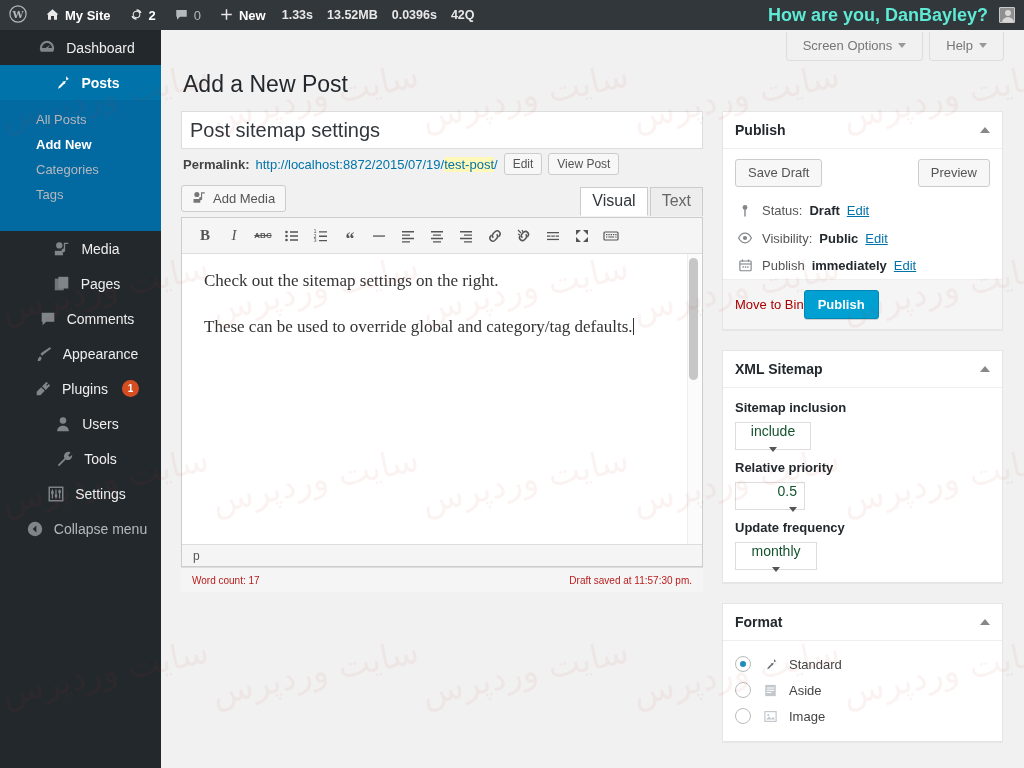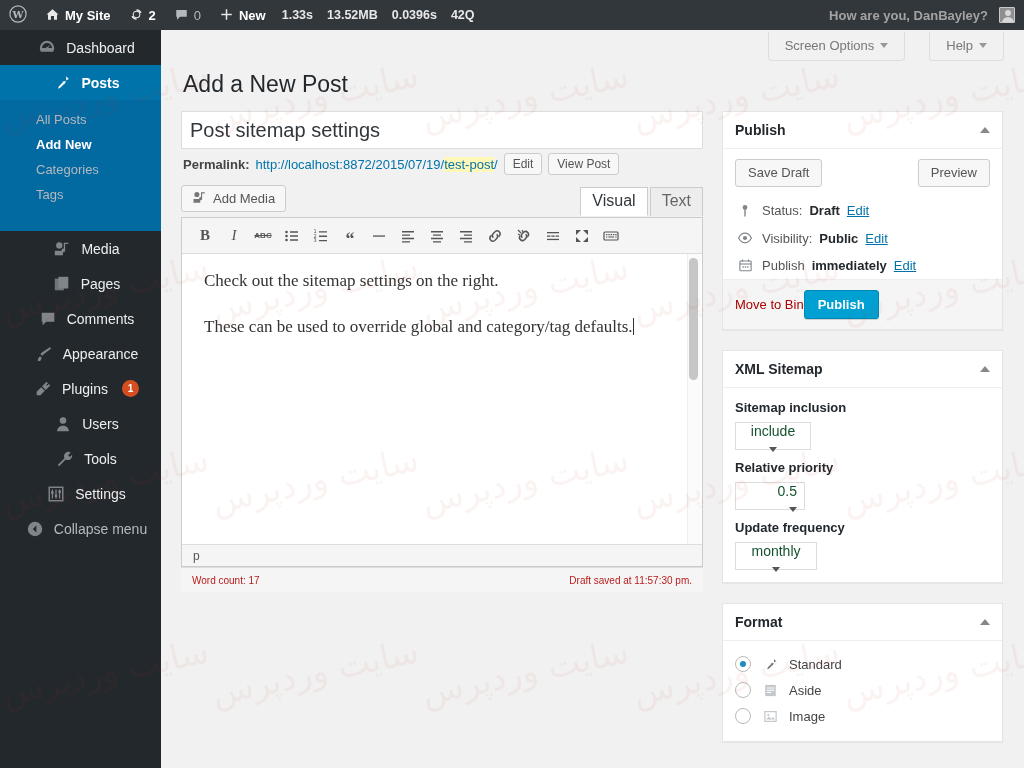--- a/index.html
+++ b/index.html
@@ -26,21 +26,21 @@
   .ab-item {
     display: flex; align-items: center;
     height: 30px; padding: 0 9px;
     color: #b4b9be; gap: 5px;
     white-space: nowrap;
   }
   .ab-item.strong { color: #fff; font-weight: 600; }
   .ab-icon { display: inline-block; line-height: 1; }
   .ab-spacer { flex: 1; }
   .ab-perf { color: #e8e8e8; font-weight: 600; padding: 0 7px; font-size: 12.5px; }
-  .ab-greet { color: #a3a3a3; font-weight: 600; padding-right: 6px; font-size: 13px; }
+  .ab-greet { color: #5eead4; font-weight: 600; padding-right: 6px; font-size: 18px; }
   .ab-avatar {
     width: 16px; height: 16px; background: #8f8f8f;
     border: 1px solid #c9c9c9; border-radius: 1px;
     position: relative; overflow: hidden; flex: none;
   }
   .ab-avatar::before {
     content: ""; position: absolute; left: 5px; top: 2px;
     width: 6px; height: 6px; border-radius: 50%; background: #d8d8d8;
   }
   .ab-avatar::after {
@@ -95,21 +95,21 @@
   #wpcontent {
     position: absolute; top: 30px; left: 161px;
     width: 863px; height: 738px;
     background: #f1f1f1;
     overflow: hidden;
   }
 
   
   #screen-meta-links {
     position: absolute; top: 2px; right: 20px;
-    display: flex; gap: 24px;
+    display: flex; gap: 6px;
   }
   .screen-meta-toggle {
     background: #f1f1f1; border: 1px solid #ddd; border-top: none;
     border-radius: 0 0 4px 4px;
     padding: 6px 16px 7px; font-size: 13px; color: #777;
     display: flex; align-items: center; gap: 6px;
   }
   .caret-down {
     width: 0; height: 0; border-left: 4px solid transparent;
     border-right: 4px solid transparent; border-top: 5px solid #999;

